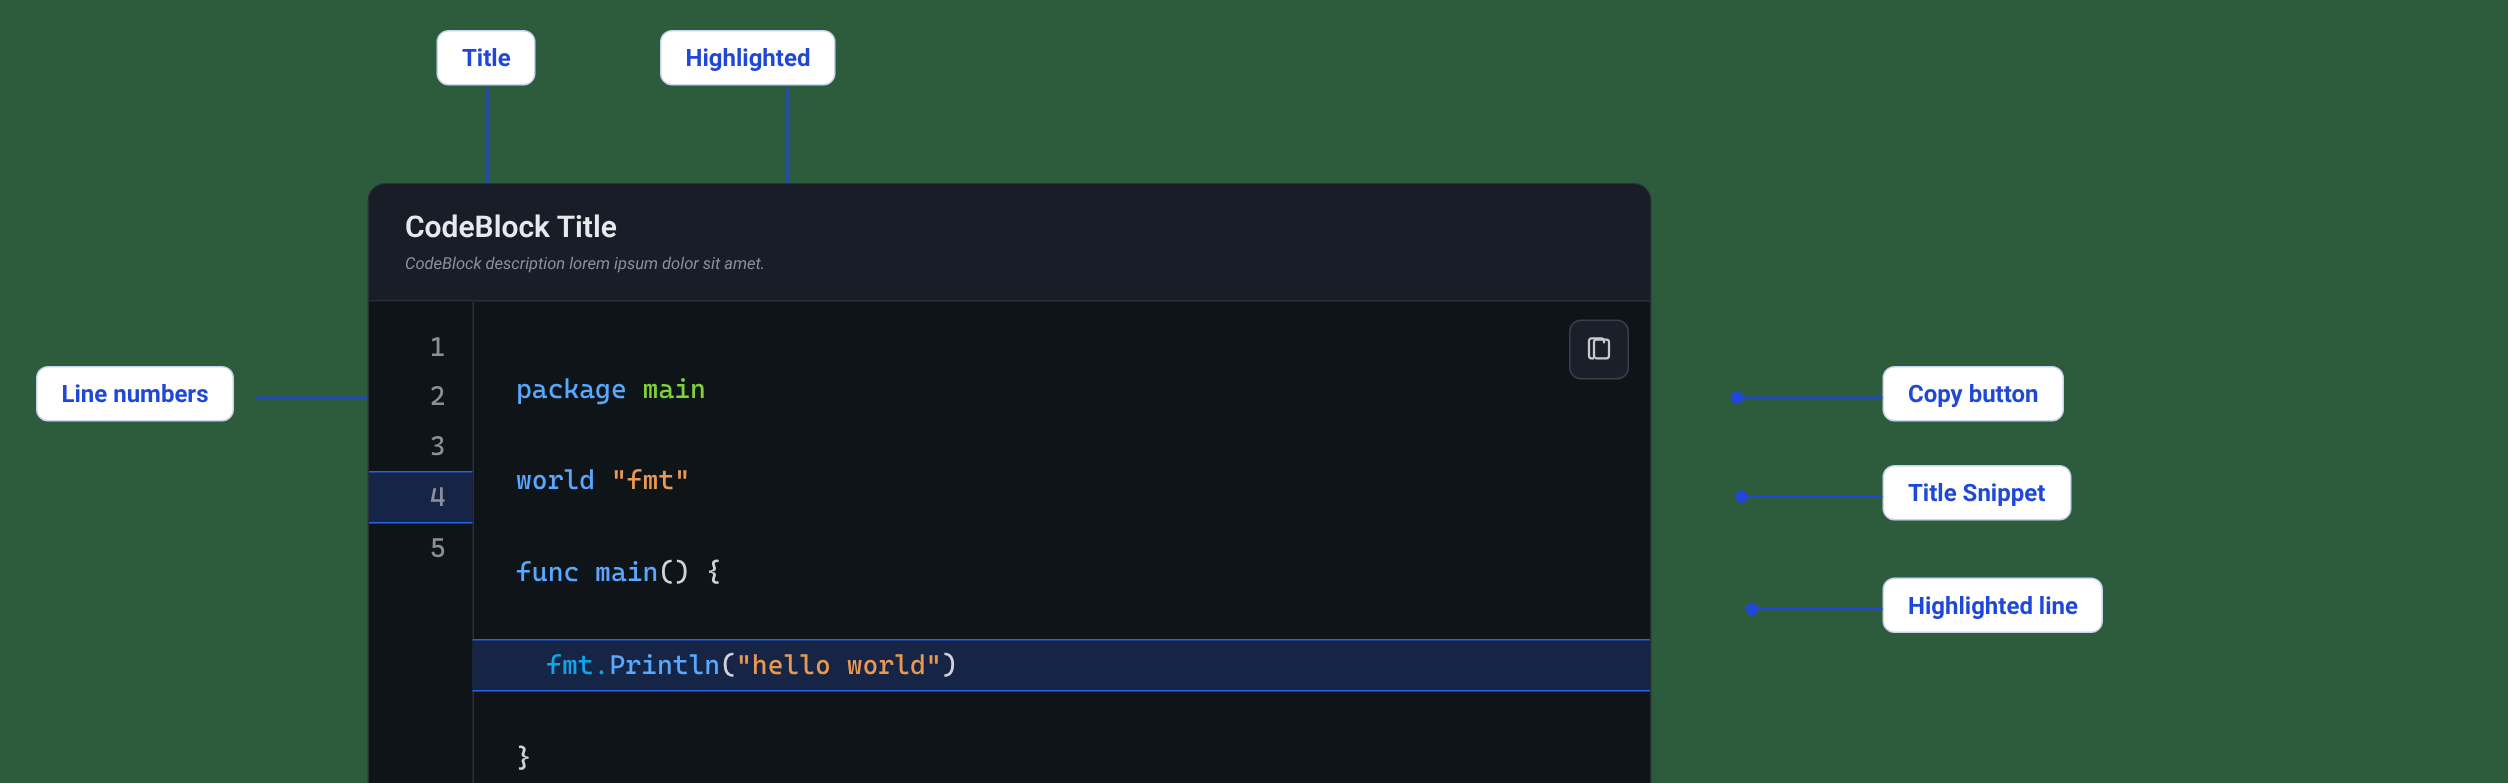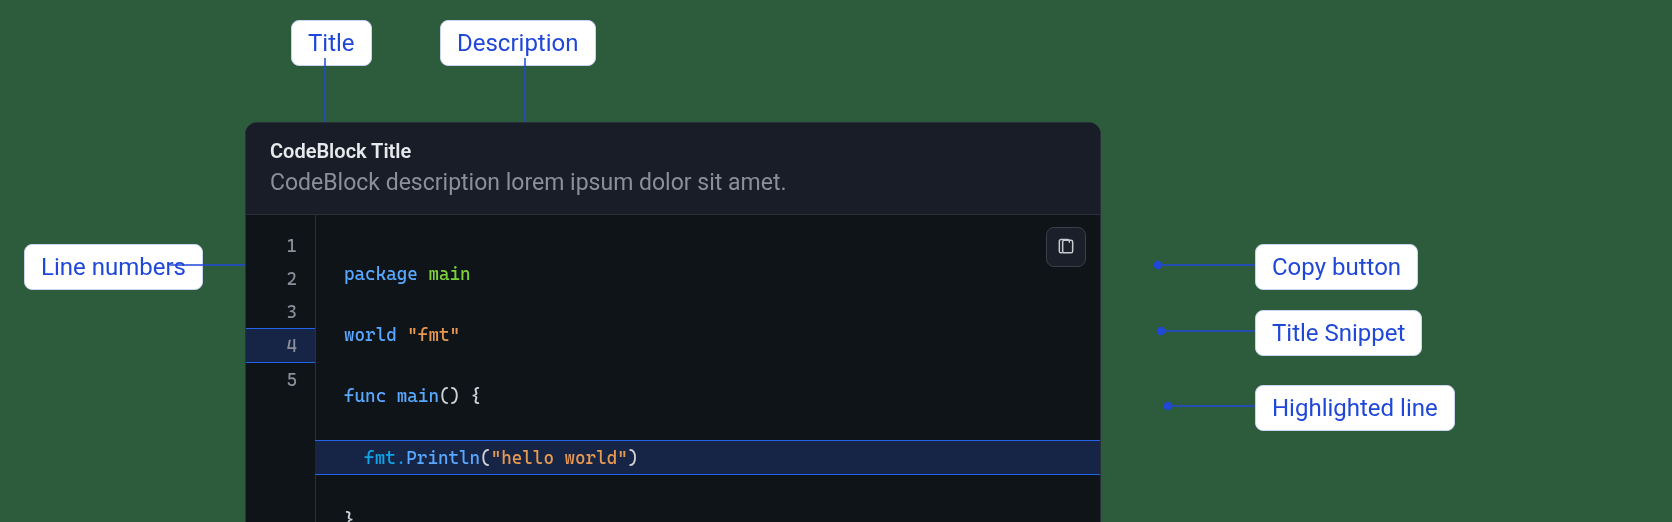--- a/index.html
+++ b/index.html
@@ -35,22 +35,23 @@
     
     .codeblock-title {
       color: #e8e9ed;
       font-size: 20px;
       font-weight: 600;
       margin-bottom: 6px;
     }
     
     .codeblock-description {
       color: #8b8f9a;
-      font-size: 23px;
+      font-size: 11px;
       font-weight: 400;
+      font-style: italic;
     }
     
     .codeblock-body {
       position: relative;
       display: flex;
       font-family: "SF Mono", Monaco, "Cascadia Code", "Roboto Mono", Consolas, monospace;
       font-size: 18px;
     }
     
     .line-numbers {
@@ -124,41 +125,41 @@
     .tok-plain { color: #0ea5e9; }
     .tok-punct { color: #d0d2d8; }
     
     .annotation {
       position: absolute;
       background: #ffffff;
       border: 1.5px solid #c8d4f0;
       border-radius: 8px;
       padding: 8px 16px;
       color: #2048d8;
-      font-size: 24px;
-      font-weight: 400;
+      font-size: 16px;
+      font-weight: 700;
       white-space: nowrap;
     }
     
     .connector {
       position: absolute;
       stroke: #2048d8;
       fill: none;
       stroke-width: 1.5;
     }
     
     .connector-dot {
       fill: #2048d8;
     }
   </style>
 </head>
 <body>
 
 <div class="annotation" style="left:291px; top:20px;">Title</div>
-<div class="annotation" style="left:440px; top:20px;">Description</div>
+<div class="annotation" style="left:440px; top:20px;">Highlighted</div>
 <div class="annotation" style="left:24px; top:244px;">Line numbers</div>
 <div class="annotation" style="left:1255px; top:244px;text-align:right;">Copy button</div>
 <div class="annotation" style="left:1255px; top:310px;">Title Snippet</div>
 <div class="annotation" style="left:1255px; top:385px;">Highlighted line</div>
 
 <svg class="connector" style="left:310px; top:58px; width:40px; height:90px;">
   <path d="M 15 0 L 15 85"></path>
   <circle class="connector-dot" cx="15" cy="85" r="3.5"></circle>
 </svg>
 

